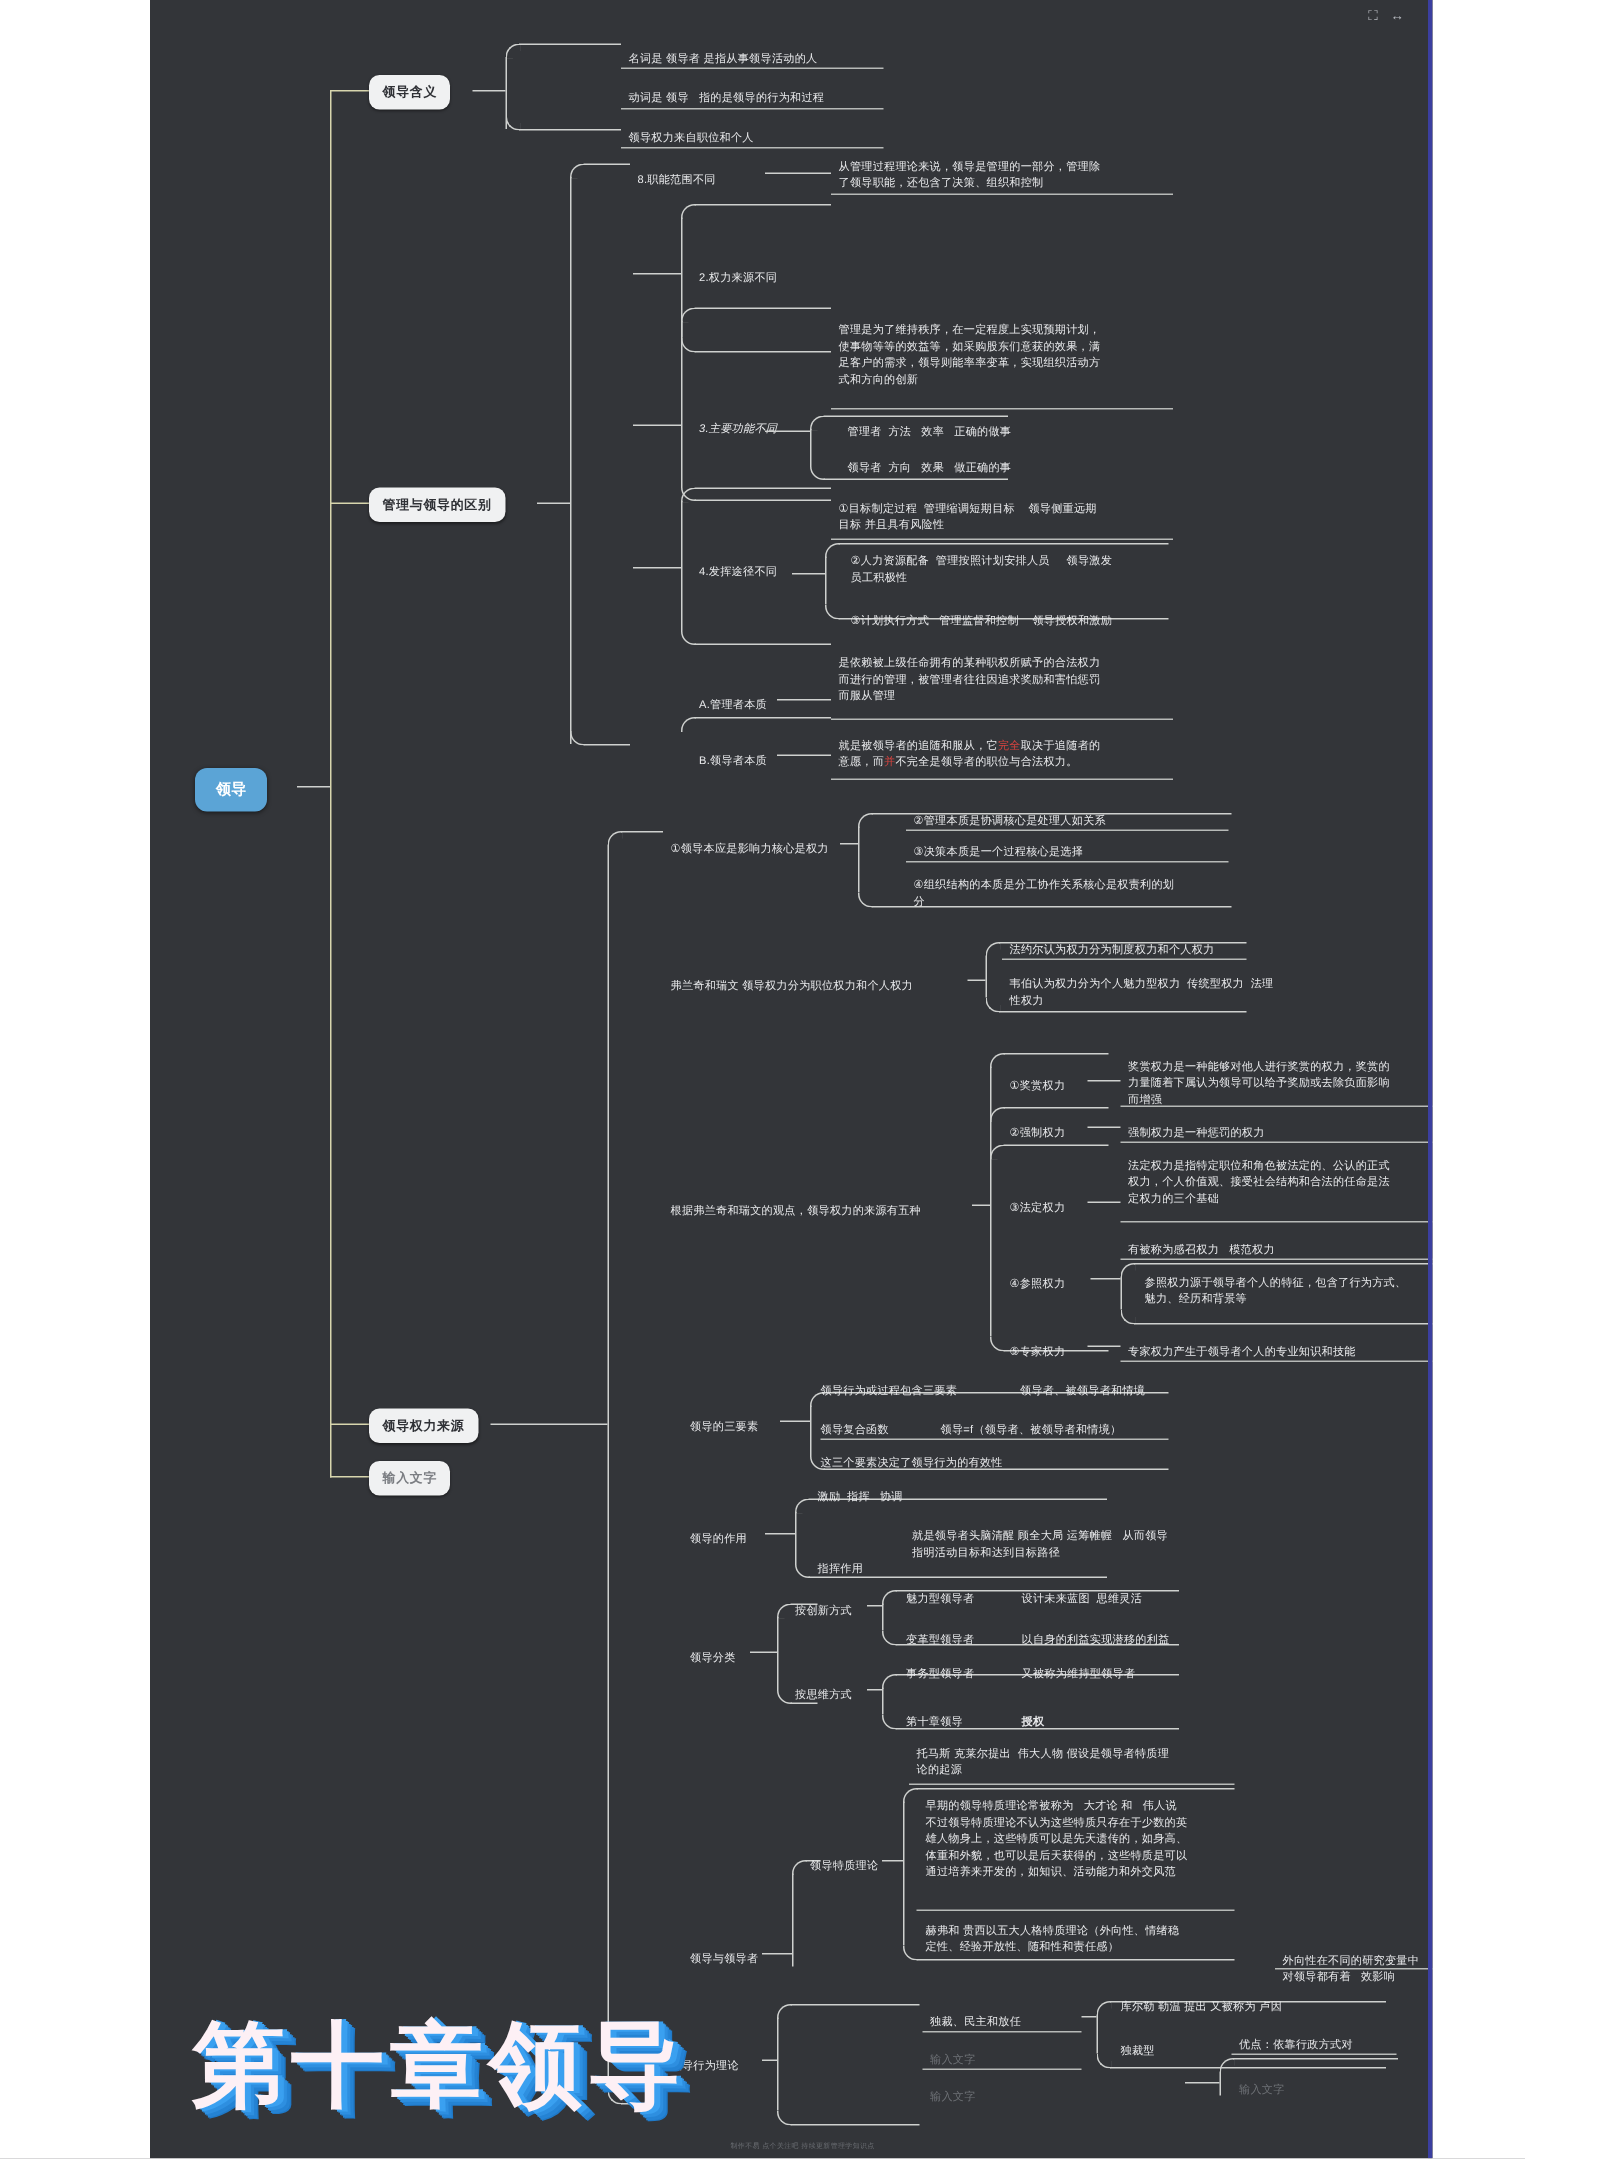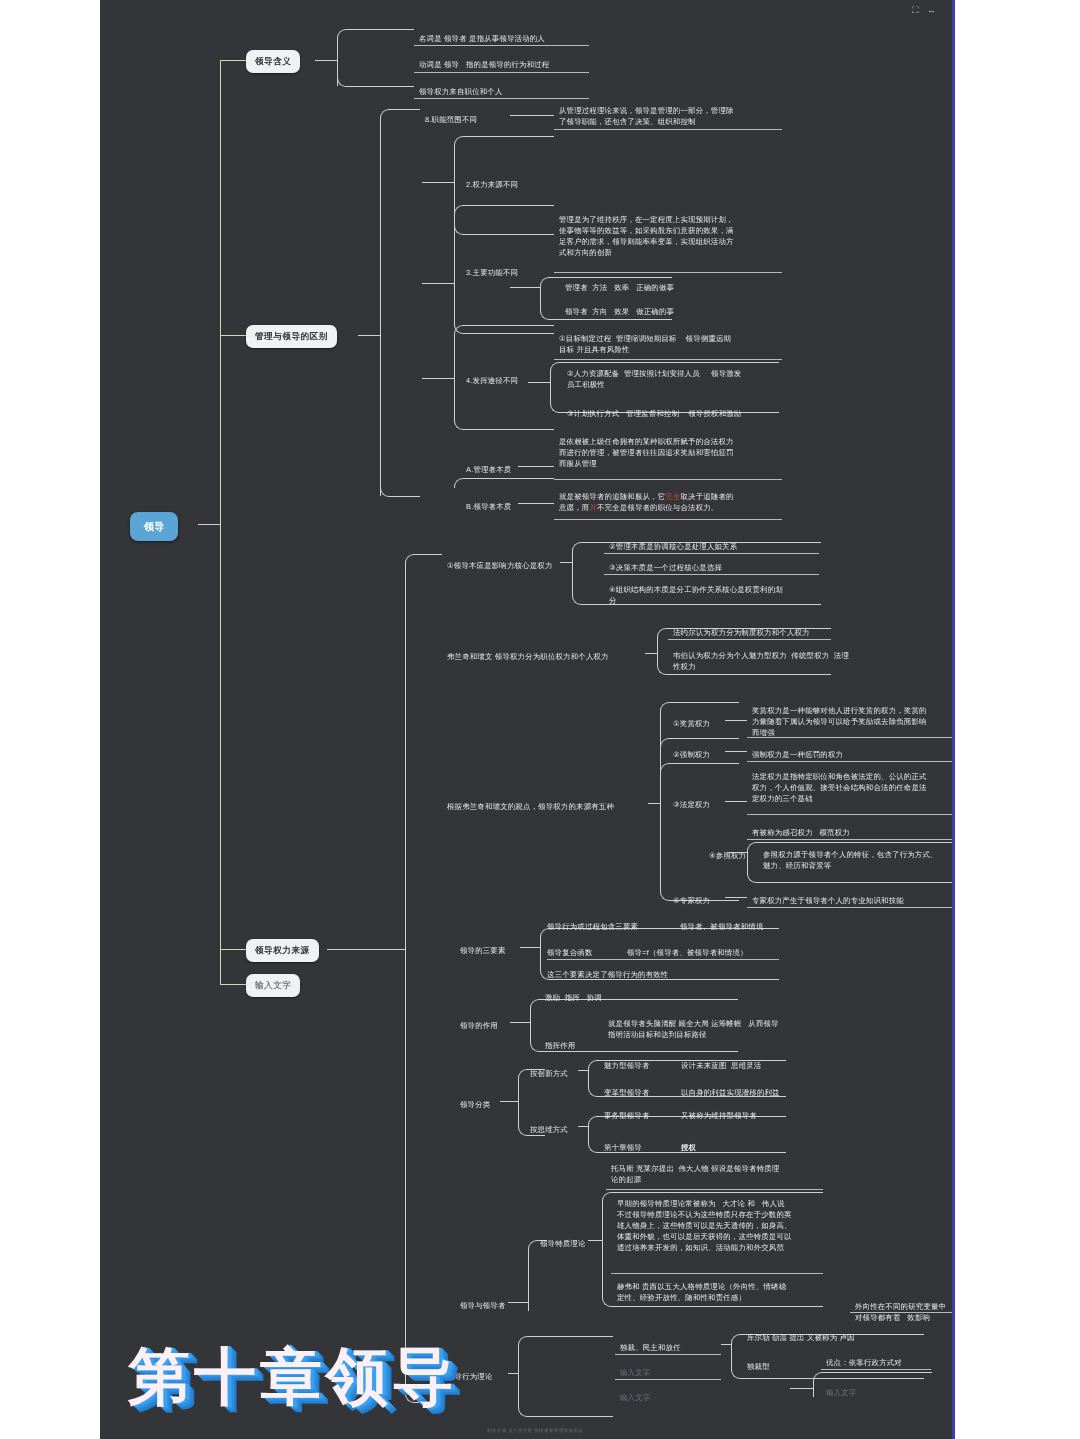--- a/index.html
+++ b/index.html
@@ -108,21 +108,21 @@
     <div class="ln h" style="left:363px;top:136px;width:91px;"></div>
     <div class="ln h" style="left:363px;top:234px;width:91px;"></div>
     <div class="node plain" style="left:363px;top:177px;">2.权力来源不同</div>
 
     <div class="ln h" style="left:322px;top:283px;width:32px;"></div>
     <div class="elb tl" style="left:354px;top:205px;"></div>
     <div class="ln v" style="left:354px;top:214px;height:110px;"></div>
     <div class="elb" style="left:354px;top:324px;"></div>
     <div class="ln h" style="left:363px;top:205px;width:91px;"></div>
     <div class="ln h" style="left:363px;top:333px;width:91px;"></div>
-    <div class="node plain" style="left:363px;top:265px;">3.主要功能不同</div>
+    <div class="node plain" style="left:363px;top:278px;font-style:italic;">3.主要功能不同</div>
     <div class="node plain" style="left:456px;top:212px;">管理是为了维持秩序，在一定程度上实现预期计划，
 使事物等等的效益等，如采购股东们意获的效果，满
 足客户的需求，领导则能率率变革，实现组织活动方
 式和方向的创新</div>
     <div class="ul" style="left:454px;top:272px;width:228px;"></div>
 
     <div class="ln h" style="left:410px;top:287px;width:30px;"></div>
     <div class="elb tl" style="left:440px;top:277px;"></div>
     <div class="ln v" style="left:440px;top:286px;height:24px;"></div>
     <div class="elb" style="left:440px;top:310px;"></div>
@@ -223,21 +223,21 @@
 
     <div class="elb tl" style="left:560px;top:763px;"></div>
     <div class="ln h" style="left:569px;top:763px;width:70px;"></div>
     <div class="node plain" style="left:570px;top:797px;">③法定权力</div>
     <div class="node plain" style="left:649px;top:769px;">法定权力是指特定职位和角色被法定的、公认的正式
 权力，个人价值观、接受社会结构和合法的任命是法
 定权力的三个基础</div>
     <div class="ul" style="left:647px;top:814px;width:236px;"></div>
     <div class="ln h" style="left:625px;top:801px;width:22px;"></div>
 
-    <div class="node plain" style="left:570px;top:848px;margin-left:36px;">④参照权力</div>
+    <div class="node plain" style="left:570px;top:848px;">④参照权力</div>
     <div class="node plain" style="left:649px;top:825px;">有被称为感召权力   模范权力</div>
     <div class="ul" style="left:647px;top:839px;width:236px;"></div>
     <div class="ln h" style="left:627px;top:852px;width:20px;"></div>
     <div class="elb tl" style="left:647px;top:842px;"></div>
     <div class="ln v" style="left:647px;top:851px;height:22px;"></div>
     <div class="elb" style="left:647px;top:873px;"></div>
     <div class="ln h" style="left:656px;top:842px;width:226px;"></div>
     <div class="ln h" style="left:656px;top:882px;width:226px;"></div>
     <div class="node plain" style="left:660px;top:847px;">参照权力源于领导者个人的特征，包含了行为方式、
 魅力、经历和背景等</div>

